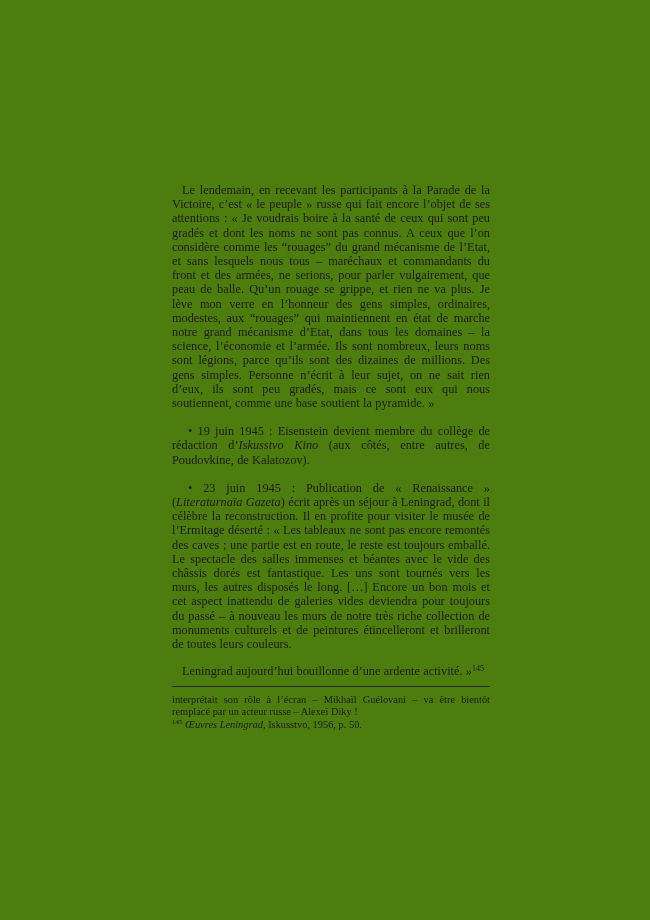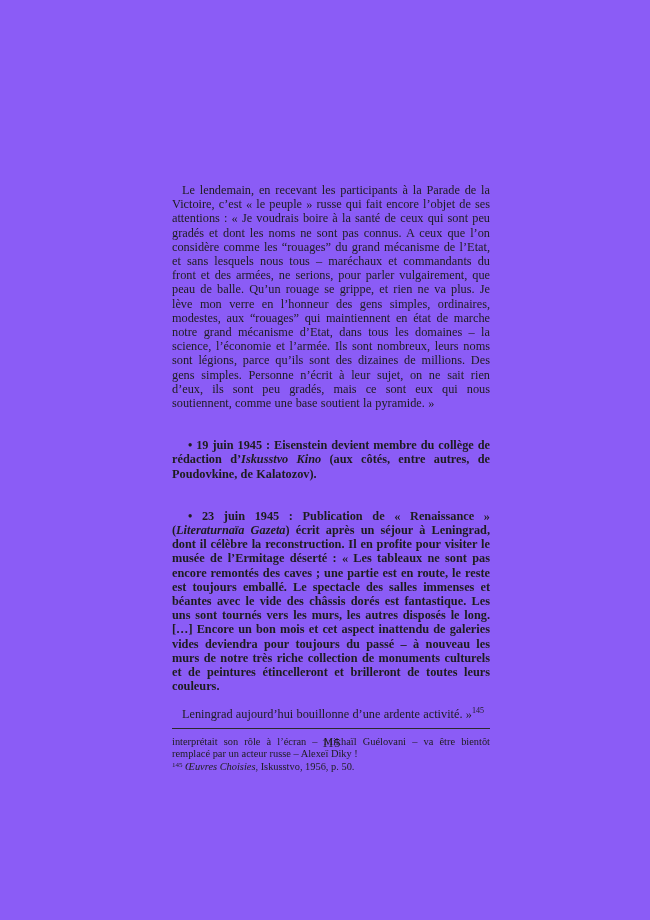--- a/index.html
+++ b/index.html
@@ -4,43 +4,42 @@
 <style>
   html, body {
     margin: 0;
     padding: 0;
     background: #ffffff;
   }
   .page {
     position: relative;
     width: 650px;
     height: 920px;
-    background: #8b5cf6;
+    background: #4d7c0f;
     font-family: "Liberation Serif", "DejaVu Serif", serif;
     color: #1d1d1d;
     overflow: hidden;
   }
   .text-block {
     position: absolute;
     left: 172px;
     top: 183px;
     width: 318px;
   }
   .para {
     margin: 0;
     font-size: 12.3px;
     line-height: 14.2px;
     text-align: justify;
     text-indent: 10px;
     word-spacing: 0.02em;
   }
   .para.bullet {
     text-indent: 16px;
-    margin-top: 28px;
-    font-weight: bold;
+    margin-top: 14px;
   }
   .para.continuation {
     text-indent: 10px;
     margin-top: 13px;
   }
   .run-italic { font-style: italic; }
   sup.fn-ref {
     font-size: 8px;
     line-height: 0;
     vertical-align: baseline;
@@ -84,18 +83,17 @@
     <div>
         <div class="para body"><span>Le lendemain, en recevant les participants à la Parade de la Victoire, c’est « le peuple » russe qui fait encore l’objet de ses attentions : « Je voudrais boire à la santé de ceux qui sont peu gradés et dont les noms ne sont pas connus. A ceux que l’on considère comme les “rouages” du grand mécanisme de l’Etat, et sans lesquels nous tous – maréchaux et commandants du front et des armées, ne serions, pour parler vulgairement, que peau de balle. Qu’un rouage se grippe, et rien ne va plus. Je lève mon verre en l’honneur des gens simples, ordinaires, modestes, aux “rouages” qui maintiennent en état de marche notre grand mécanisme d’Etat, dans tous les domaines – la science, l’économie et l’armée. Ils sont nombreux, leurs noms sont légions, parce qu’ils sont des dizaines de millions. Des gens simples. Personne n’écrit à leur sujet, on ne sait rien d’eux, ils sont peu gradés, mais ce sont eux qui nous soutiennent, comme une base soutient la pyramide. »</span></div>
         <div class="para bullet"><span>• 19 juin 1945 : Eisenstein devient membre du collège de rédaction d’</span><span class="run-italic">Iskusstvo Kino</span><span> (aux côtés, entre autres, de Poudovkine, de Kalatozov).</span></div>
         <div class="para bullet"><span>• 23 juin 1945 : Publication de « Renaissance » (</span><span class="run-italic">Literaturnaïa Gazeta</span><span>) écrit après un séjour à Leningrad, dont il célèbre la reconstruction. Il en profite pour visiter le musée de l’Ermitage déserté : « Les tableaux ne sont pas encore remontés des caves ; une partie est en route, le reste est toujours emballé. Le spectacle des salles immenses et béantes avec le vide des châssis dorés est fantastique. Les uns sont tournés vers les murs, les autres disposés le long. […] Encore un bon mois et cet aspect inattendu de galeries vides deviendra pour toujours du passé – à nouveau les murs de notre très riche collection de monuments culturels et de peintures étincelleront et brilleront de toutes leurs couleurs.</span></div>
         <div class="para continuation"><span>Leningrad aujourd’hui bouillonne d’une ardente activité. »</span><sup class="fn-ref">145</sup></div>
       </div>
     <div class="footnote-section">
       <hr class="footnote-rule">
       <div>
           <div class="footnote-entry"><span>interprétait son rôle à l’écran – Mikhaïl Guélovani – va être bientôt remplacé par un acteur russe – Alexeï Diky !</span></div>
-          <div class="footnote-entry"><sup class="fn-ref">145</sup><span> </span><span class="run-italic">Œuvres Choisies</span><span>, Iskusstvo, 1956, p. 50.</span></div>
+          <div class="footnote-entry"><sup class="fn-ref">145</sup><span> </span><span class="run-italic">Œuvres Leningrad</span><span>, Iskusstvo, 1956, p. 50.</span></div>
         </div>
     </div>
   </div>
-  <div class="page-number">115</div>
 </div>
 
 </body></html>

